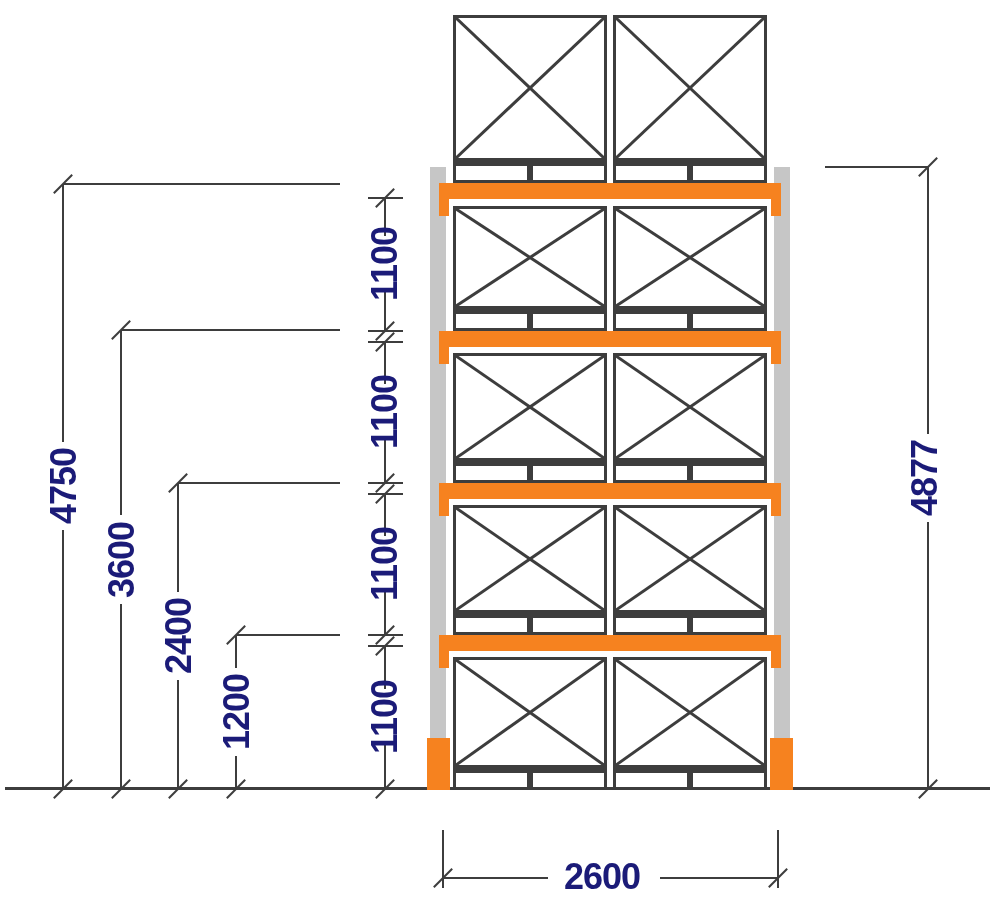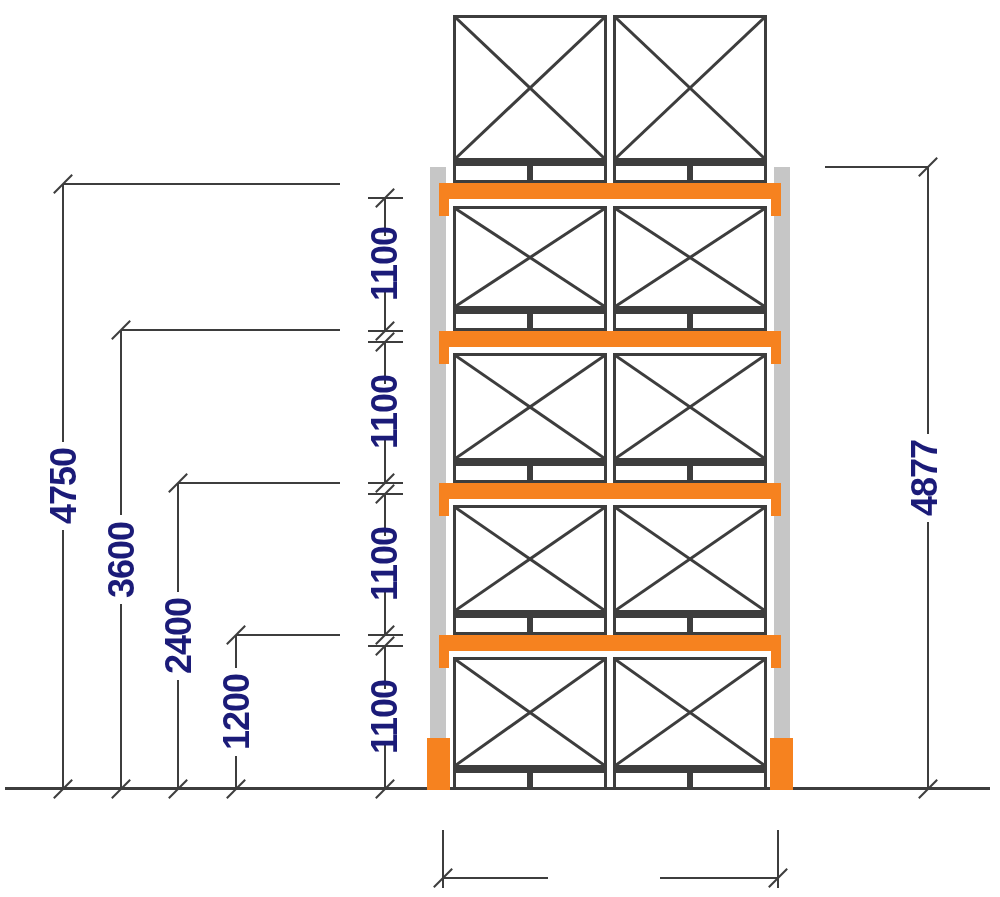--- a/index.html
+++ b/index.html
@@ -222,14 +222,15 @@
 
   <div class="lbl rot" style="left:4px;top:466px;">4750</div>
   <div class="lbl rot" style="left:62px;top:540px;">3600</div>
   <div class="lbl rot" style="left:119px;top:616px;">2400</div>
   <div class="lbl rot" style="left:177px;top:692px;">1200</div>
   <div class="lbl rot" style="left:325px;top:244px;">1100</div>
   <div class="lbl rot" style="left:325px;top:392px;">1100</div>
   <div class="lbl rot" style="left:325px;top:544px;">1100</div>
   <div class="lbl rot" style="left:325px;top:697px;">1100</div>
   <div class="lbl rot" style="left:865px;top:458px;">4877</div>
+  <div class="lbl wide" style="left:522px;top:857px;">2600</div>
 
 </div>
 
 </body></html>

